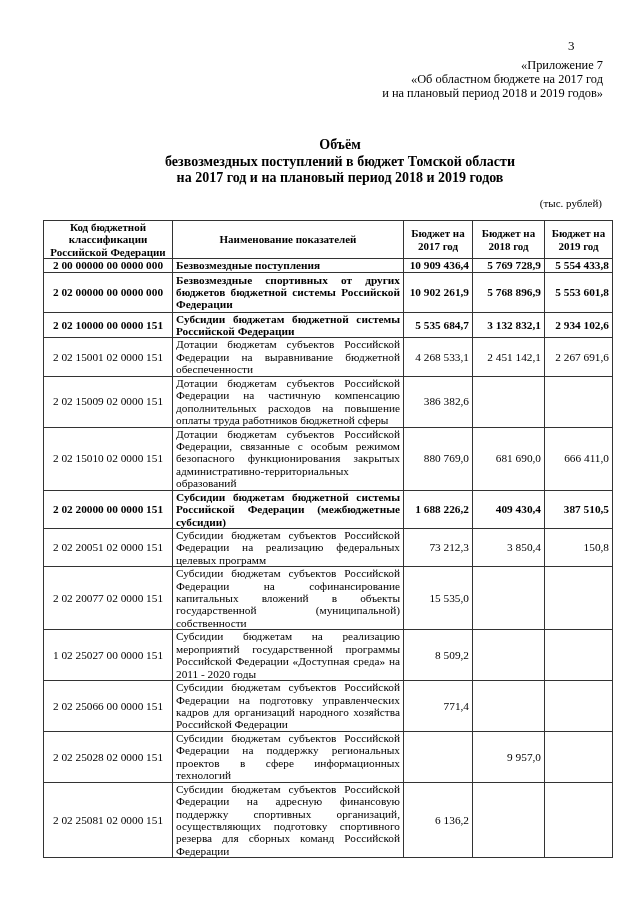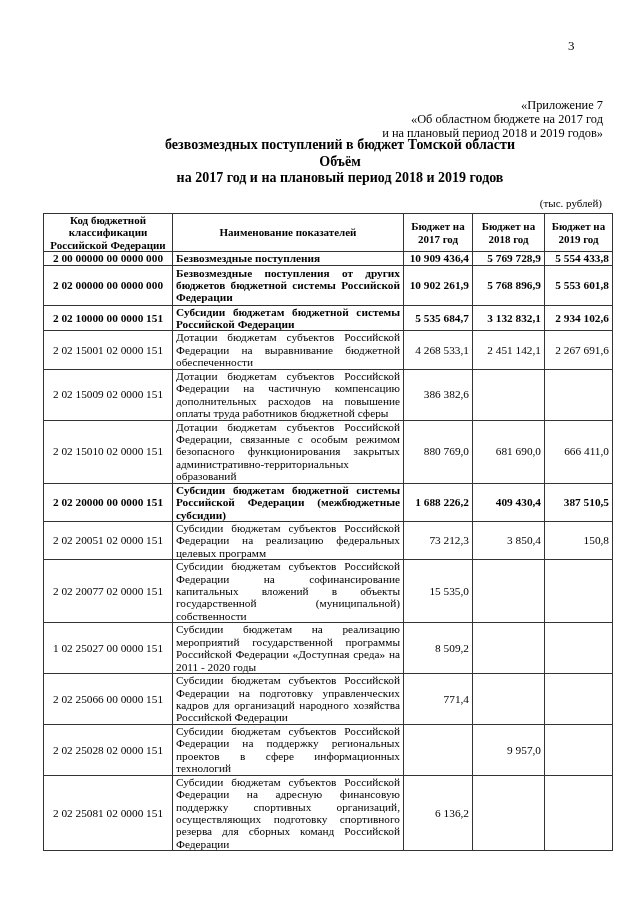--- a/index.html
+++ b/index.html
@@ -7,32 +7,32 @@
       width: 640px; height: 905px; position: relative; overflow: hidden;
       font-family: "Liberation Serif", "DejaVu Serif", serif;
       color: #000;
     }
     .page-number {
       position: absolute; left: 568px; top: 38px;
       font-size: 13px;
     }
     .appendix {
       position: absolute; right: 37px; top: 58px;
-      text-align: right; font-size: 12.4px; line-height: 14.2px; margin-top: 40px;
+      text-align: right; font-size: 12.4px; line-height: 14.2px;
     }
     .title {
       position: absolute; left: 60px; width: 560px; top: 137px;
       text-align: center; font-weight: bold; font-size: 14px; line-height: 16.5px;
     }
     .units {
       position: absolute; right: 38px; top: 197px;
       font-size: 11px;
     }
     table.budget {
-      position: absolute; left: 43px; top: 213px;
+      position: absolute; left: 43px; top: 220px;
       width: 569px;
       border-collapse: collapse;
       table-layout: fixed;
       font-size: 11.3px;
       line-height: 12.4px;
     }
     table.budget th, table.budget td {
       border: 1px solid #333;
       padding: 0 3px;
       vertical-align: middle;
@@ -57,22 +57,22 @@
 
 <div class="page-number">3</div>
 
 <div class="appendix">
   <div>«Приложение 7</div>
   <div>«Об областном бюджете на 2017 год</div>
   <div>и на плановый период 2018 и 2019 годов»</div>
 </div>
 
 <div class="title">
+  <div>Объём</div>
   <div>безвозмездных поступлений в бюджет Томской области</div>
-  <div>Объём</div>
   <div>на 2017 год и на плановый период 2018 и 2019 годов</div>
 </div>
 
 <div class="units">(тыс. рублей)</div>
 
 <table class="budget">
   <colgroup>
     <col class="c-code">
       <col class="c-name">
       <col class="c-2017">
@@ -91,21 +91,21 @@
   <tbody id="rows">
       <tr class="bold" style="height: 13px;">
         <td class="code">2 00 00000 00 0000 000</td>
         <td class="name">Безвозмездные поступления</td>
         <td class="num">10 909 436,4</td>
         <td class="num">5 769 728,9</td>
         <td class="num y2019">5 554 433,8</td>
       </tr>
       <tr class="bold" style="height: 40px;">
         <td class="code">2 02 00000 00 0000 000</td>
-        <td class="name">Безвозмездные поступления от других бюджетов бюджетной системы Российской Федерации</td>
+        <td class="name">Безвозмездные спортивных от других бюджетов бюджетной системы Российской Федерации</td>
         <td class="num">10 902 261,9</td>
         <td class="num">5 768 896,9</td>
         <td class="num y2019">5 553 601,8</td>
       </tr>
       <tr class="bold" style="height: 23px;">
         <td class="code">2 02 10000 00 0000 151</td>
         <td class="name">Субсидии бюджетам бюджетной системы Российской Федерации</td>
         <td class="num">5 535 684,7</td>
         <td class="num">3 132 832,1</td>
         <td class="num y2019">2 934 102,6</td>

